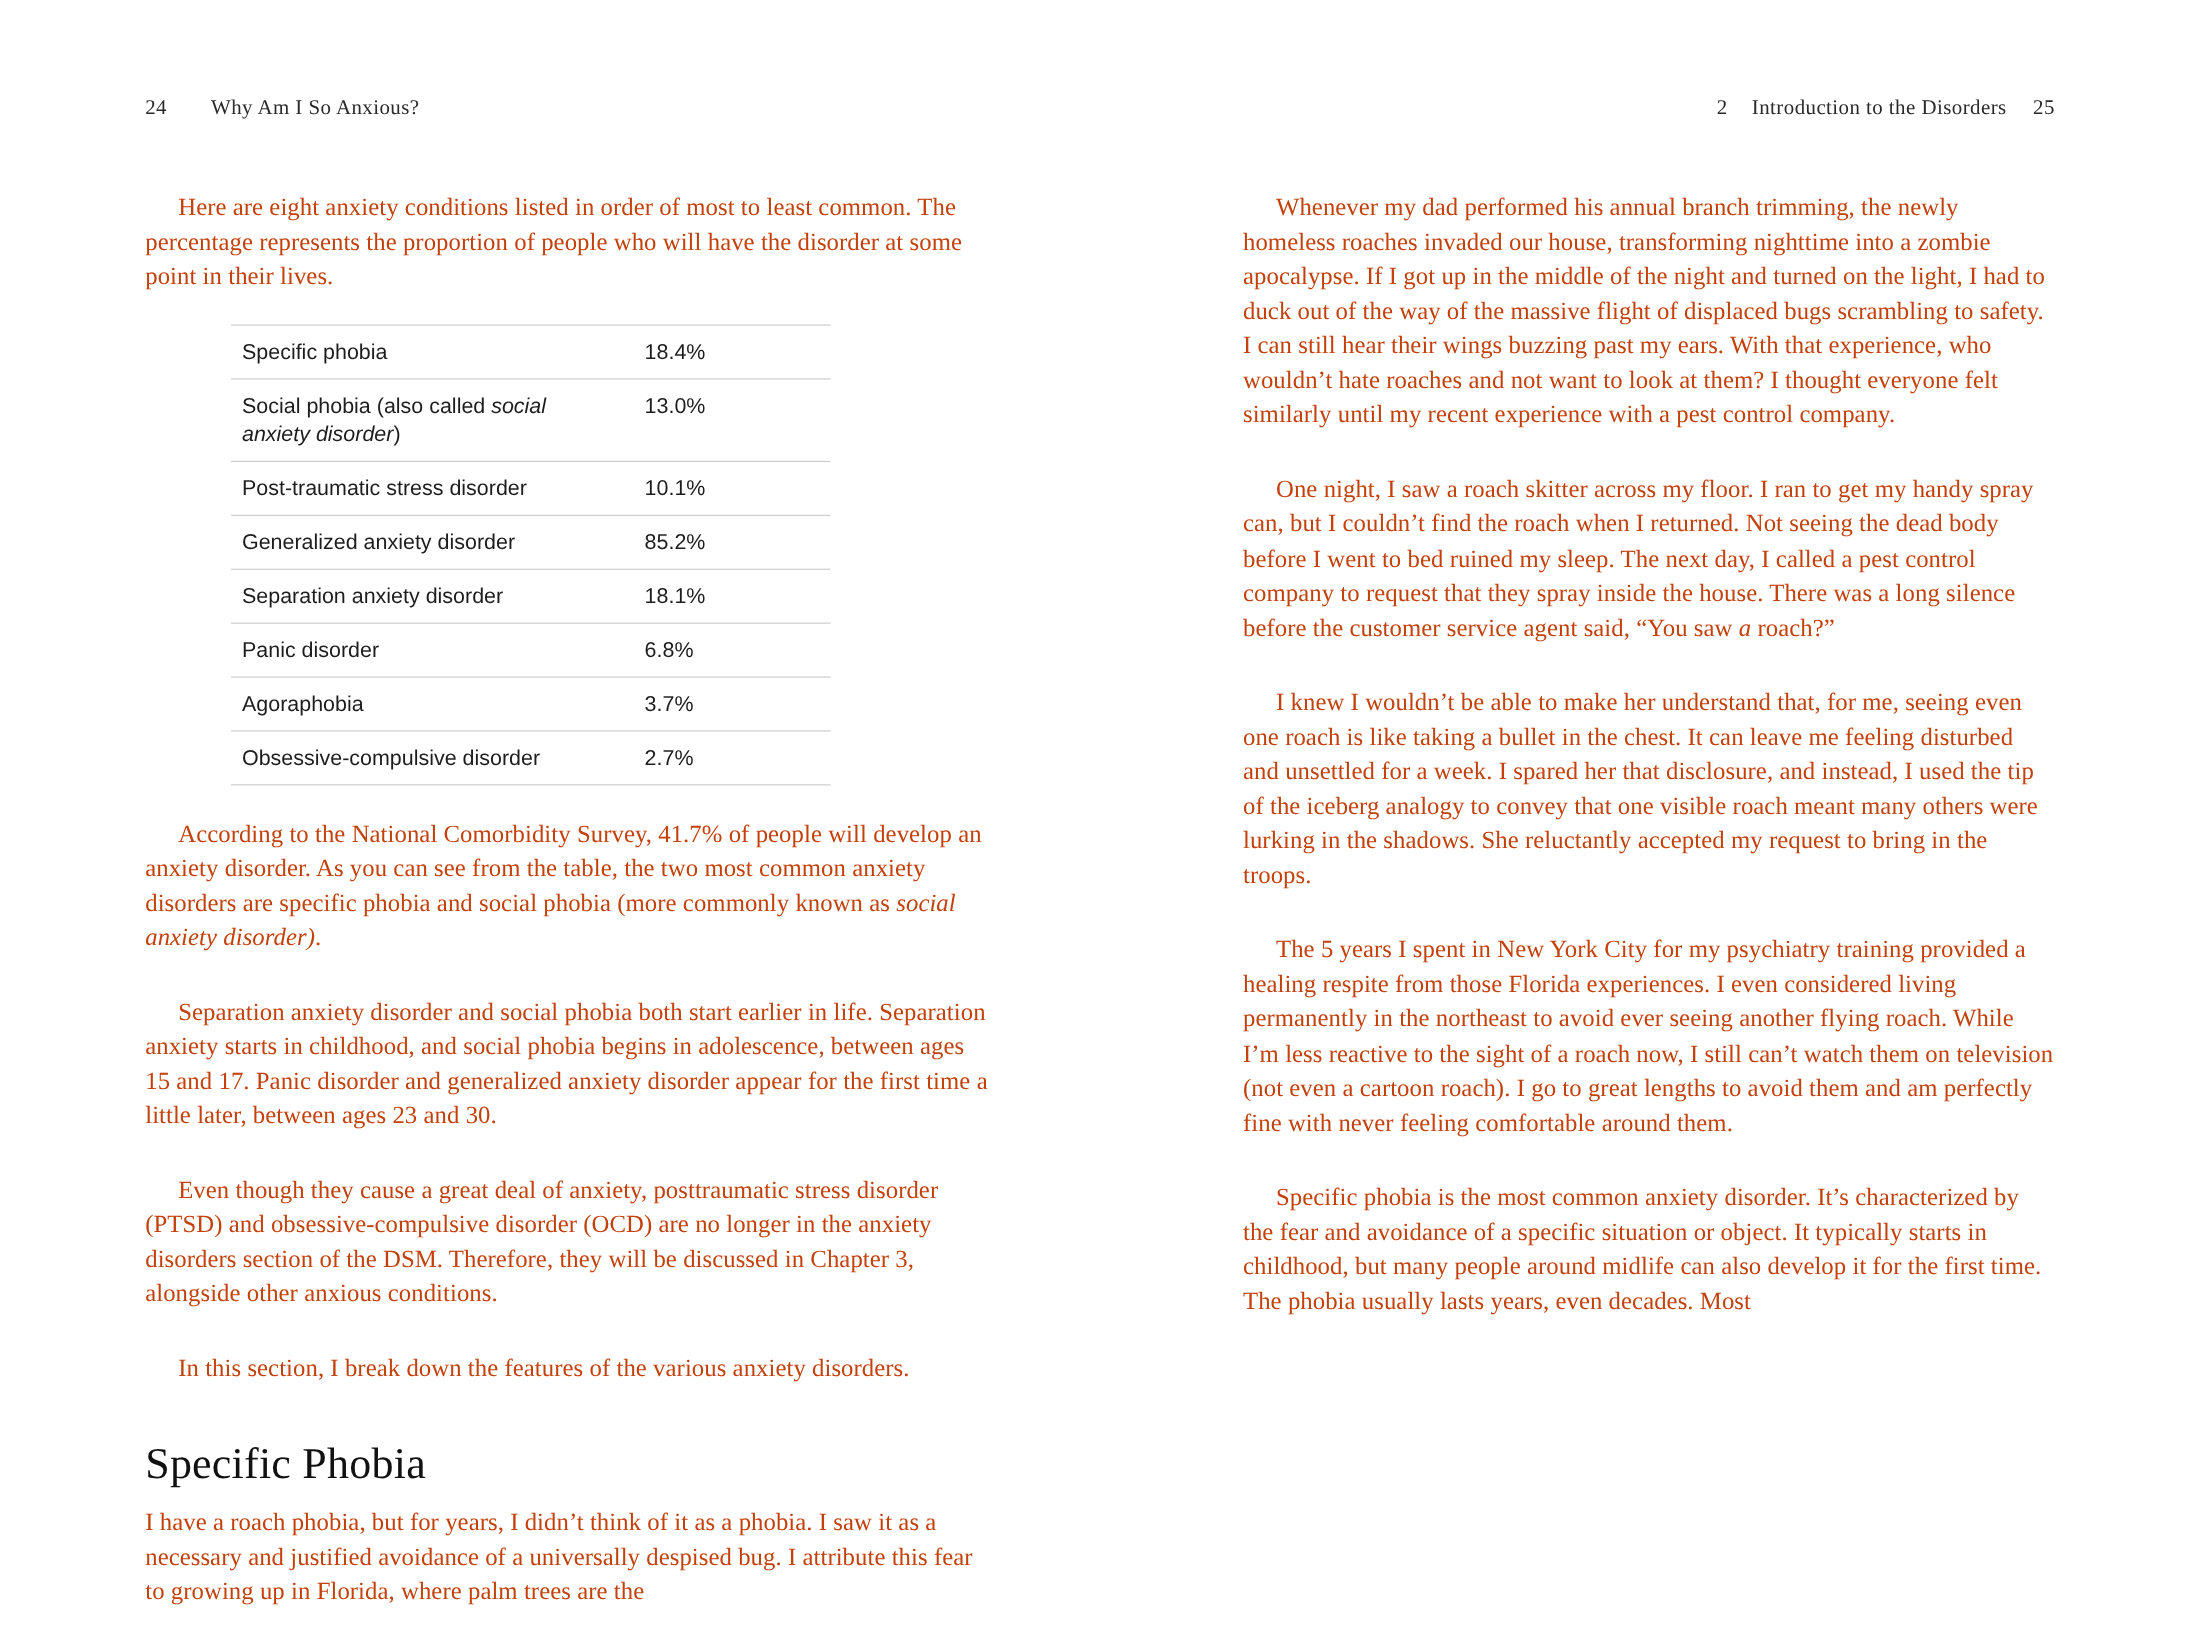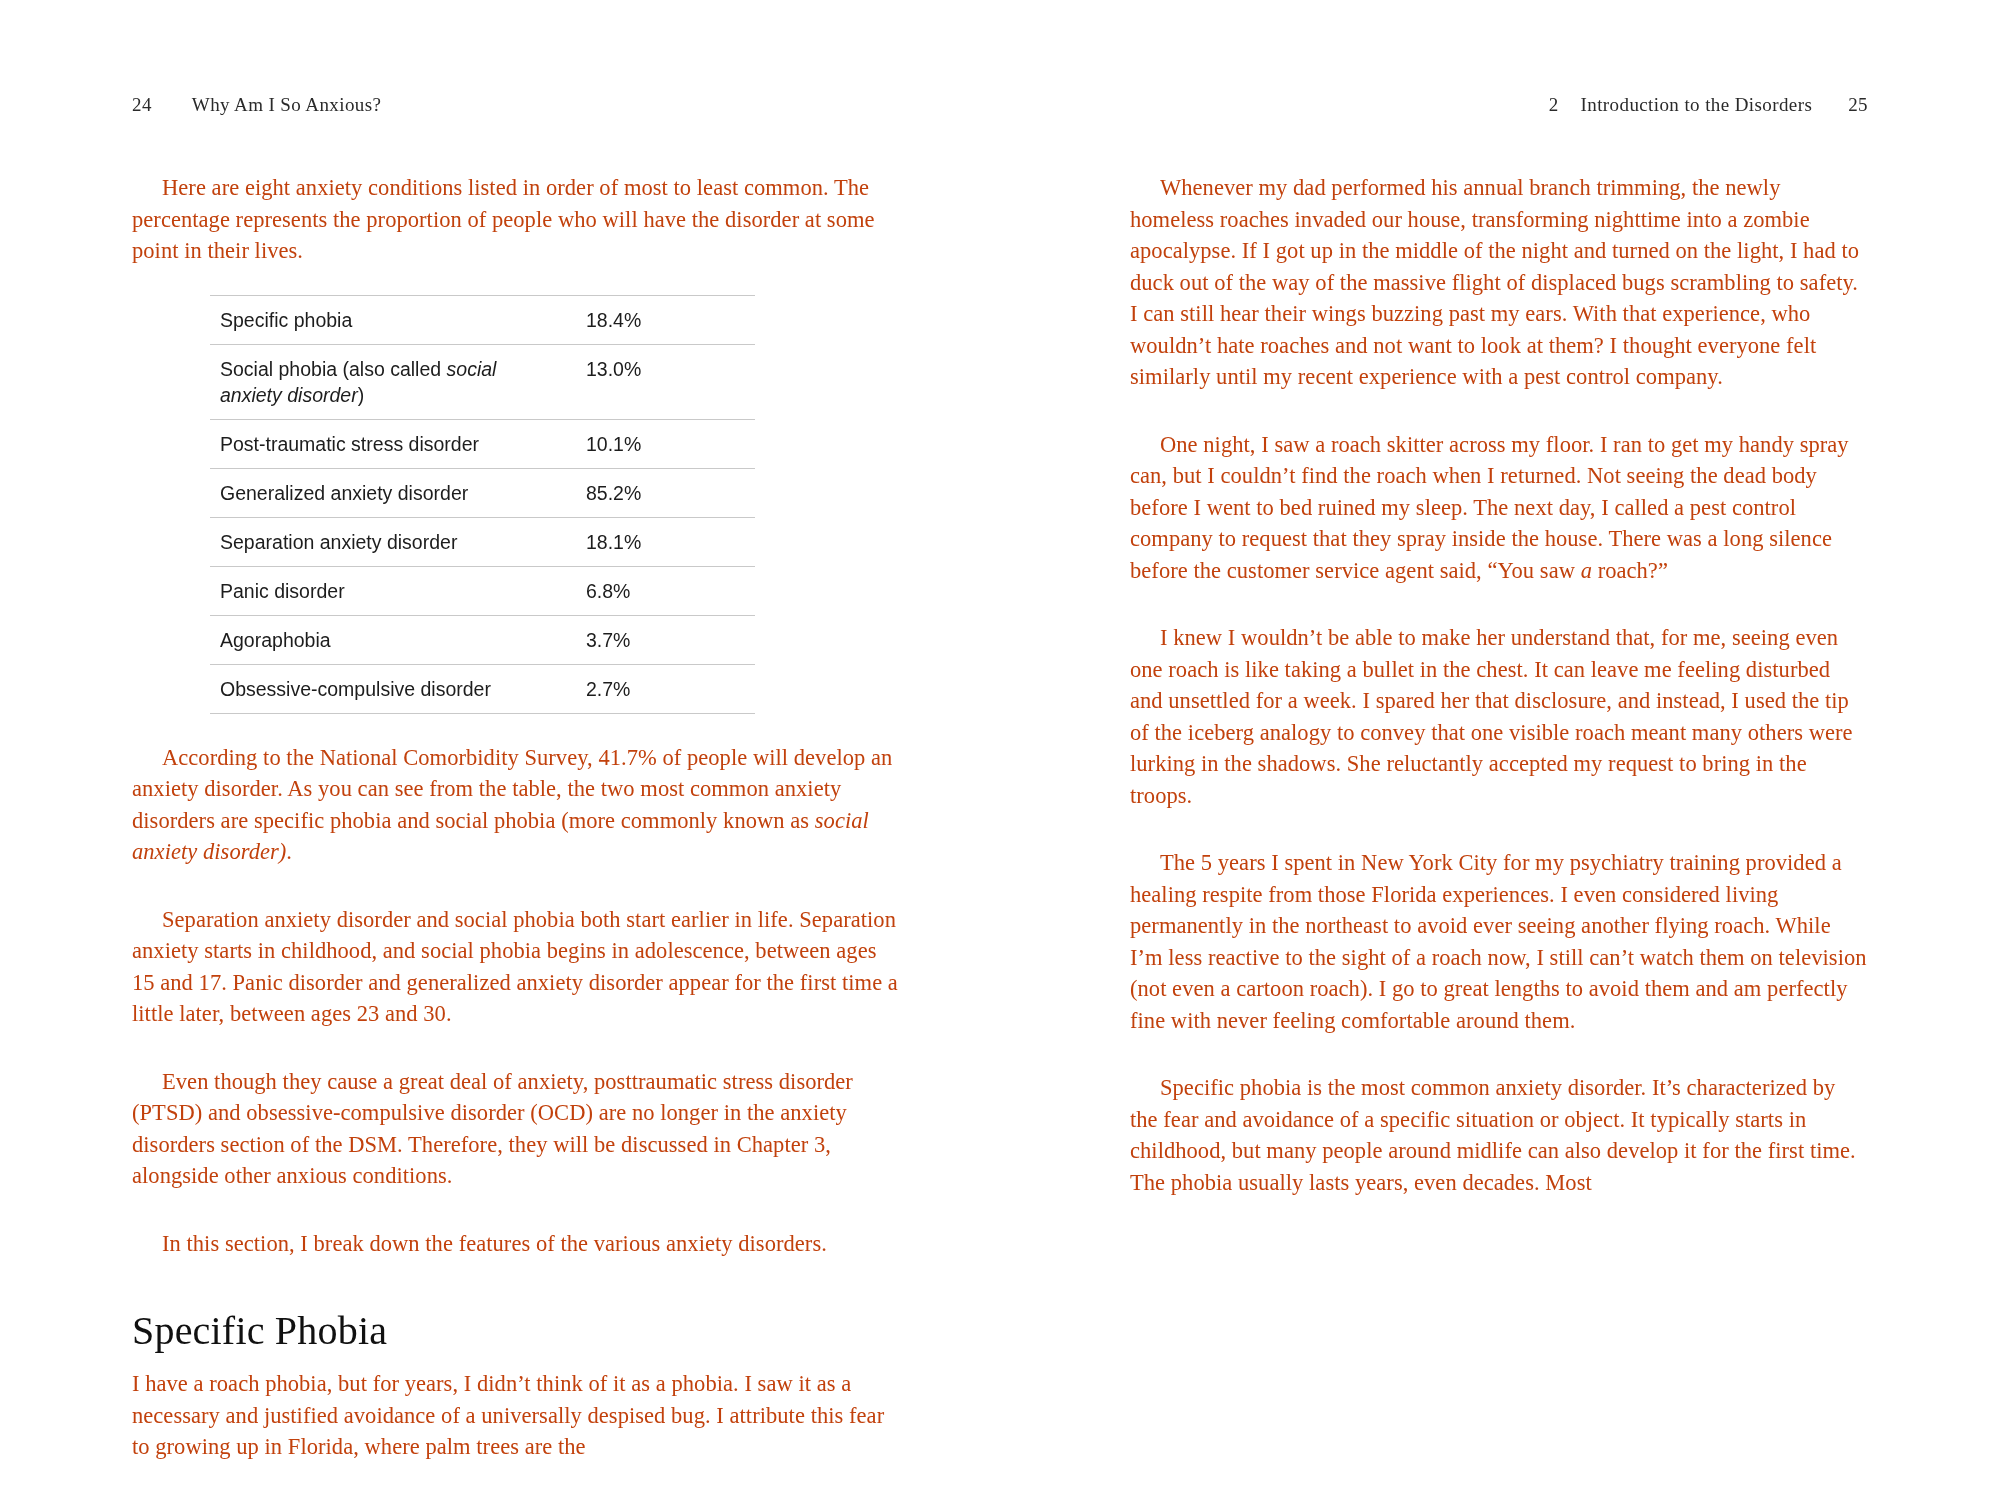--- a/index.html
+++ b/index.html
@@ -32,38 +32,38 @@
     width: 1000px;
     padding: 88px 100px 0 132px;
   }
   .page-right {
     left: 1000px;
     width: 1000px;
     padding: 88px 132px 0 130px;
   }
   .running-head {
     display: flex;
-    align-items: center;
+    align-items: flex-start;
     font-family: "Liberation Serif", serif;
     font-size: 19px;
     letter-spacing: 0.4px;
     color: #2a2a2a;
     height: 34px;
   }
   .running-head.left .folio {
     margin-right: 40px;
   }
   .running-head.right {
     justify-content: flex-end;
   }
   .running-head.right .chap-num {
     margin-right: 22px;
   }
   .running-head.right .folio {
-    margin-left: 36px;
+    margin-left: 24px;
   }
   .body-col {
     margin-top: 50px;
   }
   p.para {
     font-size: 22.5px;
     line-height: 31.5px;
     margin: 0 0 0 0;
     text-indent: 30px;
     color: #c2410c;

